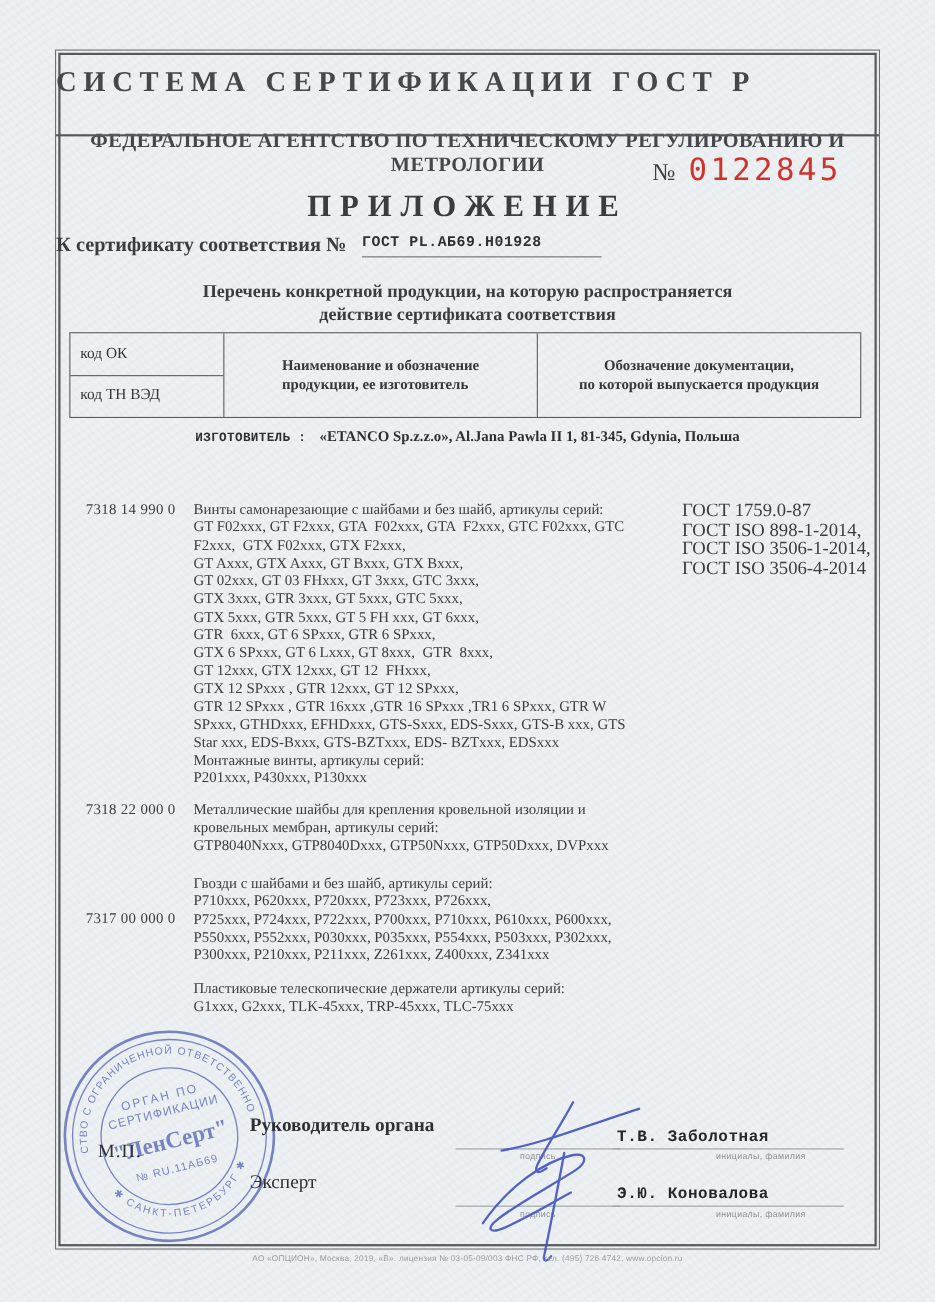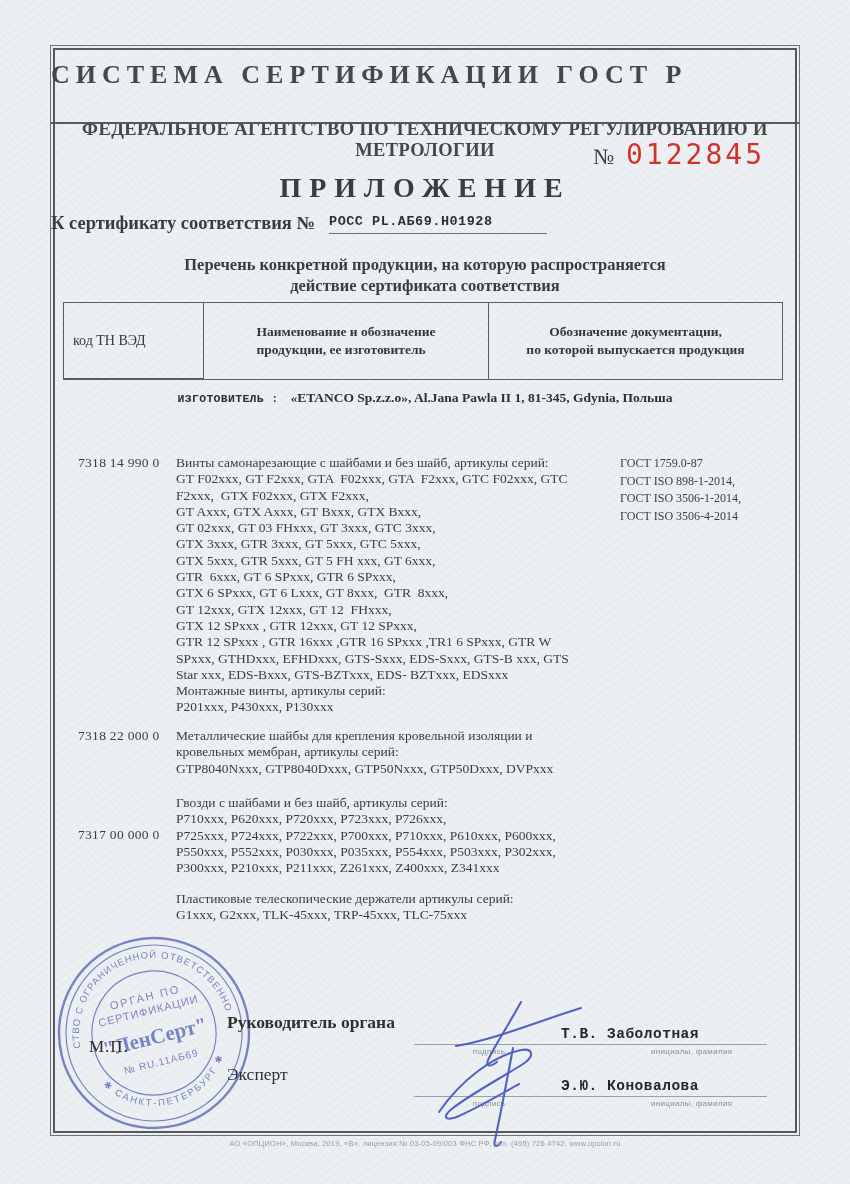--- a/index.html
+++ b/index.html
@@ -41,21 +41,21 @@
   .ht-col1 > div:first-child{border-bottom:1px solid #595c60;}
   .ht-col2{border-right:1px solid #595c60;display:flex;align-items:center;justify-content:center;font-weight:bold;font-size:13.5px;line-height:18px;white-space:pre-line;}
   .ht-col3{display:flex;align-items:center;justify-content:center;text-align:center;font-weight:bold;font-size:13.5px;line-height:18px;white-space:pre-line;}
   
   .manufacturer{left:0;right:0;top:342px;text-align:center;}
   .man-label{font-family:"Liberation Mono","DejaVu Sans Mono",monospace;font-weight:bold;font-size:11.5px;letter-spacing:.3px;color:#2e3033;}
   .man-value{font-weight:bold;font-size:13.5px;color:#2e3033;}
   
   .item-code{font-size:13.5px;color:#3a3c3f;letter-spacing:.3px;white-space:nowrap;}
   .item-lines{font-size:13.5px;line-height:16.3px;color:#3a3c3f;white-space:pre-wrap;}
-  .docs-col{left:569px;top:409px;width:175px;font-size:12px;line-height:17.6px;color:#3a3c3f;white-space:pre-line;}
+  .docs-col{left:569px;top:409px;width:175px;font-size:17px;line-height:17.6px;color:#3a3c3f;white-space:pre-line;}
   .code1{left:27px;top:409px;} .text1{left:125px;top:409px;width:440px;}
   .code2{left:27px;top:682px;} .text2{left:125px;top:682px;width:440px;}
   .code3{left:27px;top:781px;} .text3{left:125px;top:749px;width:455px;}
   .text4{left:125px;top:845px;width:455px;}
   
   .stamp-wrap{left:4px;top:888px;width:198px;height:198px;opacity:.82;}
   .mp{left:38px;top:991px;font-size:17px;color:#2c2e31;letter-spacing:1px;}
   .sig-label1{left:176px;top:966px;font-weight:bold;font-size:17.5px;color:#2e3033;}
   .sig-label2{left:176px;top:1018px;font-weight:normal;font-size:17.5px;color:#2e3033;}
   .sig-line{height:0;border-top:1px solid #9aa0a6;}
@@ -89,28 +89,29 @@
 
     <div class="abs num-line">
       <span class="num-prefix">№</span>
       <span class="num-value" style="color:#cf342c;">0122845</span>
     </div>
 
     <div class="abs appendix">ПРИЛОЖЕНИЕ</div>
 
     <div class="abs cert-line">
       <span class="cert-label">К сертификату соответствия №</span>
-      <span class="cert-value">РОСС PL.АБ69.Н01928</span>
+      <span class="cert-value">ГОСТ PL.АБ69.Н01928</span>
     </div>
 
     <div class="abs subtitle">Перечень конкретной продукции,  на которую распространяется
 действие сертификата соответствия</div>
 
     <div class="abs hdr-table">
       <div class="ht-col1">
+        <div>код ОК</div>
         <div>код ТН ВЭД</div>
       </div>
       <div class="ht-col2">Наименование и обозначение
 продукции, ее изготовитель</div>
       <div class="ht-col3">Обозначение документации,
 по которой выпускается продукция</div>
     </div>
 
     <div class="abs manufacturer">
       <span class="man-label">ИЗГОТОВИТЕЛЬ :</span>&nbsp;&nbsp;

